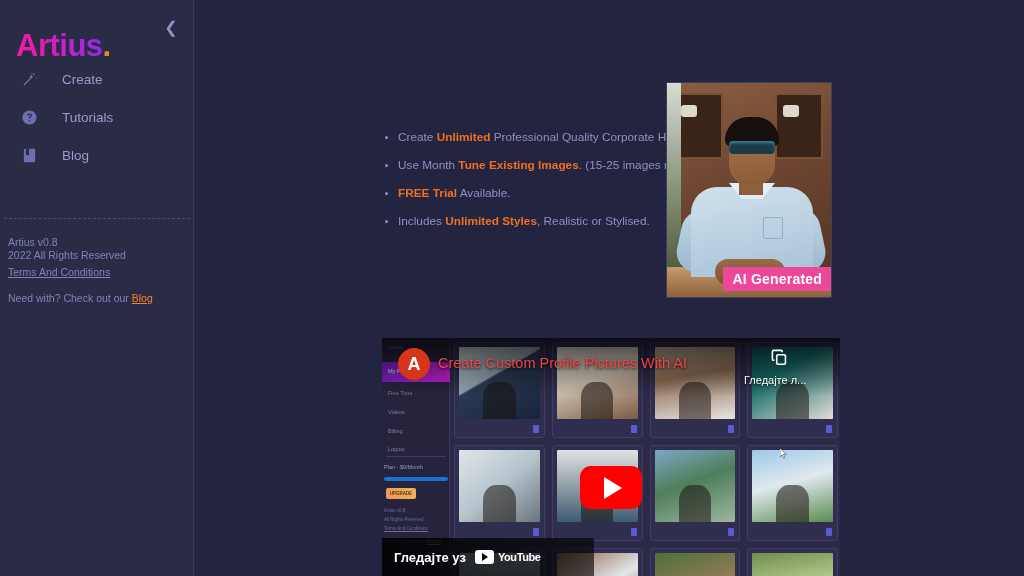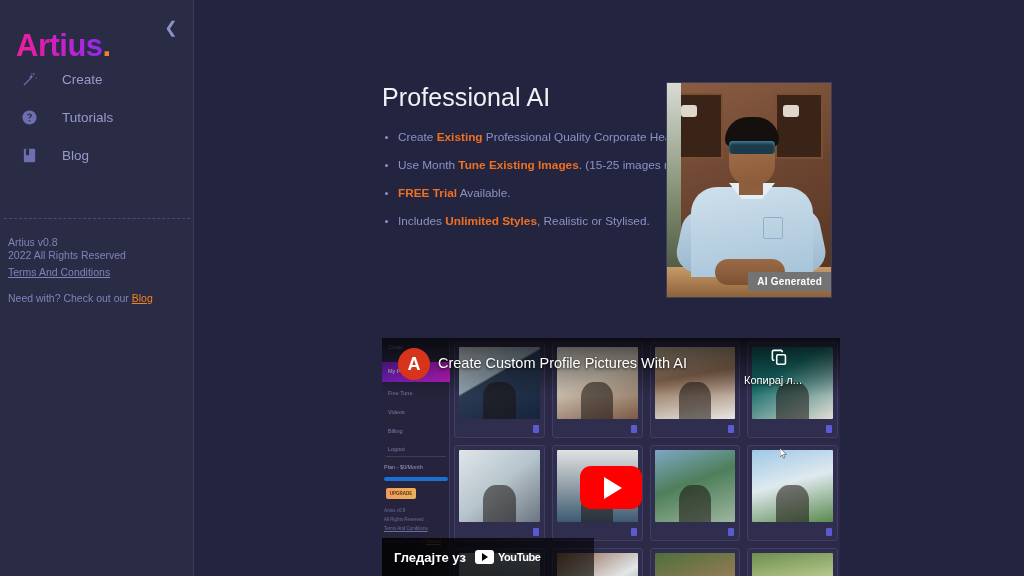--- a/index.html
+++ b/index.html
@@ -116,22 +116,22 @@
                background:#15100e; border-radius:26px 26px 8px 8px; }
   .hp-glass  { position:absolute; left:62px; top:58px; width:46px; height:13px;
                background:#1b3b4a; border-radius:4px; box-shadow:inset 0 2px 3px #3e7f96; }
   .hp-collar { position:absolute; left:62px; top:100px; width:46px; height:16px;
                background:#e3eef6; clip-path:polygon(0 0,100% 0,72% 100%,28% 100%); }
   .hp-pocket { position:absolute; left:96px; top:134px; width:20px; height:22px;
                border:1px solid #8fb0c8; border-radius:2px; }
 
   .img-badge {
     position:absolute; right:0; bottom:6px;
-    background:#737373; color:#fff;
-    font-size:10px; font-weight:bold;
+    background:#ec4899; color:#fff;
+    font-size:14px; font-weight:bold;
     padding:4px 9px; letter-spacing:0.2px;
   }
 
   
   .player {
     position:absolute; left:188px; top:338px;
     width:458px; height:238px;
     background:#1b1c30; overflow:hidden;
   }
   .vid-bg { position:absolute; inset:0; background:#2d2a47; }
@@ -192,21 +192,21 @@
     pointer-events:none;
   }
   .yt-avatar {
     position:absolute; left:16px; top:10px; width:32px; height:32px;
     border-radius:50%; background:#d6351b;
     display:flex; align-items:center; justify-content:center;
     color:#fff; font-size:18px; font-weight:bold;
   }
   .yt-title {
     position:absolute; left:56px; top:17px;
-    color:#ffffff; font-size:14.5px;
+    color:#ef4444; font-size:14.5px;
     text-shadow:0 1px 3px rgba(0,0,0,.85);
     white-space:nowrap;
   }
 
   .copy-wrap { position:absolute; left:388px; top:10px; }
   .copy-icon { width:19px; height:19px; color:#fff; }
   .copy-tip {
     position:absolute; left:-26px; top:26px;
     color:#fff; font-size:11px;
     text-shadow:0 1px 3px rgba(0,0,0,.9);
@@ -303,25 +303,25 @@
     <div class="foot-help">
       <span>Need with? Check out our </span><a class="foot-help-link">Blog</a>
     </div>
   </div>
 </div>
 
 <div id="main">
 
   <div class="hero">
     <h1>
-      <span>Professional AI</span><br>
+      <br>
     </h1>
 
     <ul class="bullets">
-      <li><span>Create </span><b>Existing</b><span> Professional Quality Corporate Headshots with AI.</span></li>
+      <li><span>Create </span><b>Unlimited</b><span> Professional Quality Corporate Headshots with AI.</span></li>
       <li><span>Use Month </span><b>Tune Existing Images</b><span>. (15-25 images recommended)</span></li>
       <li><span></span><b>FREE Trial</b><span> Available.</span></li>
       <li><span>Includes </span><b>Unlimited Styles</b><span>, Realistic or Stylised.</span></li>
     </ul>
   </div>
 
   <div class="hero-img">
     <div class="hero-photo">
       <div class="hp-wall"></div>
       <div class="hp-shelfL"></div>
@@ -436,21 +436,21 @@
     <div class="yt-avatar">A</div>
     <div class="yt-title">Create Custom Profile Pictures With AI</div>
 
     <div class="copy-wrap">
       <span class="copy-icon">
         <svg width="19" height="19" viewBox="0 0 24 24" fill="none" stroke="currentColor" stroke-width="2">
           <rect x="8.5" y="8.5" width="11" height="12" rx="1.5"></rect>
           <path d="M5.5 15.5h-1a1.5 1.5 0 0 1-1.5-1.5V4.5A1.5 1.5 0 0 1 4.5 3H14a1.5 1.5 0 0 1 1.5 1.5v1"></path>
         </svg>
       </span>
-      <span class="copy-tip">Копирај л...</span>
+      <span class="copy-tip">Гледајте л...</span>
     </div>
 
     <svg class="cursor-arrow" viewBox="0 0 12 16">
       <path d="M0 0 L0 13 L3.3 10 L5.4 15 L7.4 14.1 L5.3 9.3 L9.6 9.3 Z" fill="#fff" stroke="#1b1b1b" stroke-width="0.7"></path>
     </svg>
 
     <div class="play-btn">
       <div class="play-tri"></div>
     </div>
 

